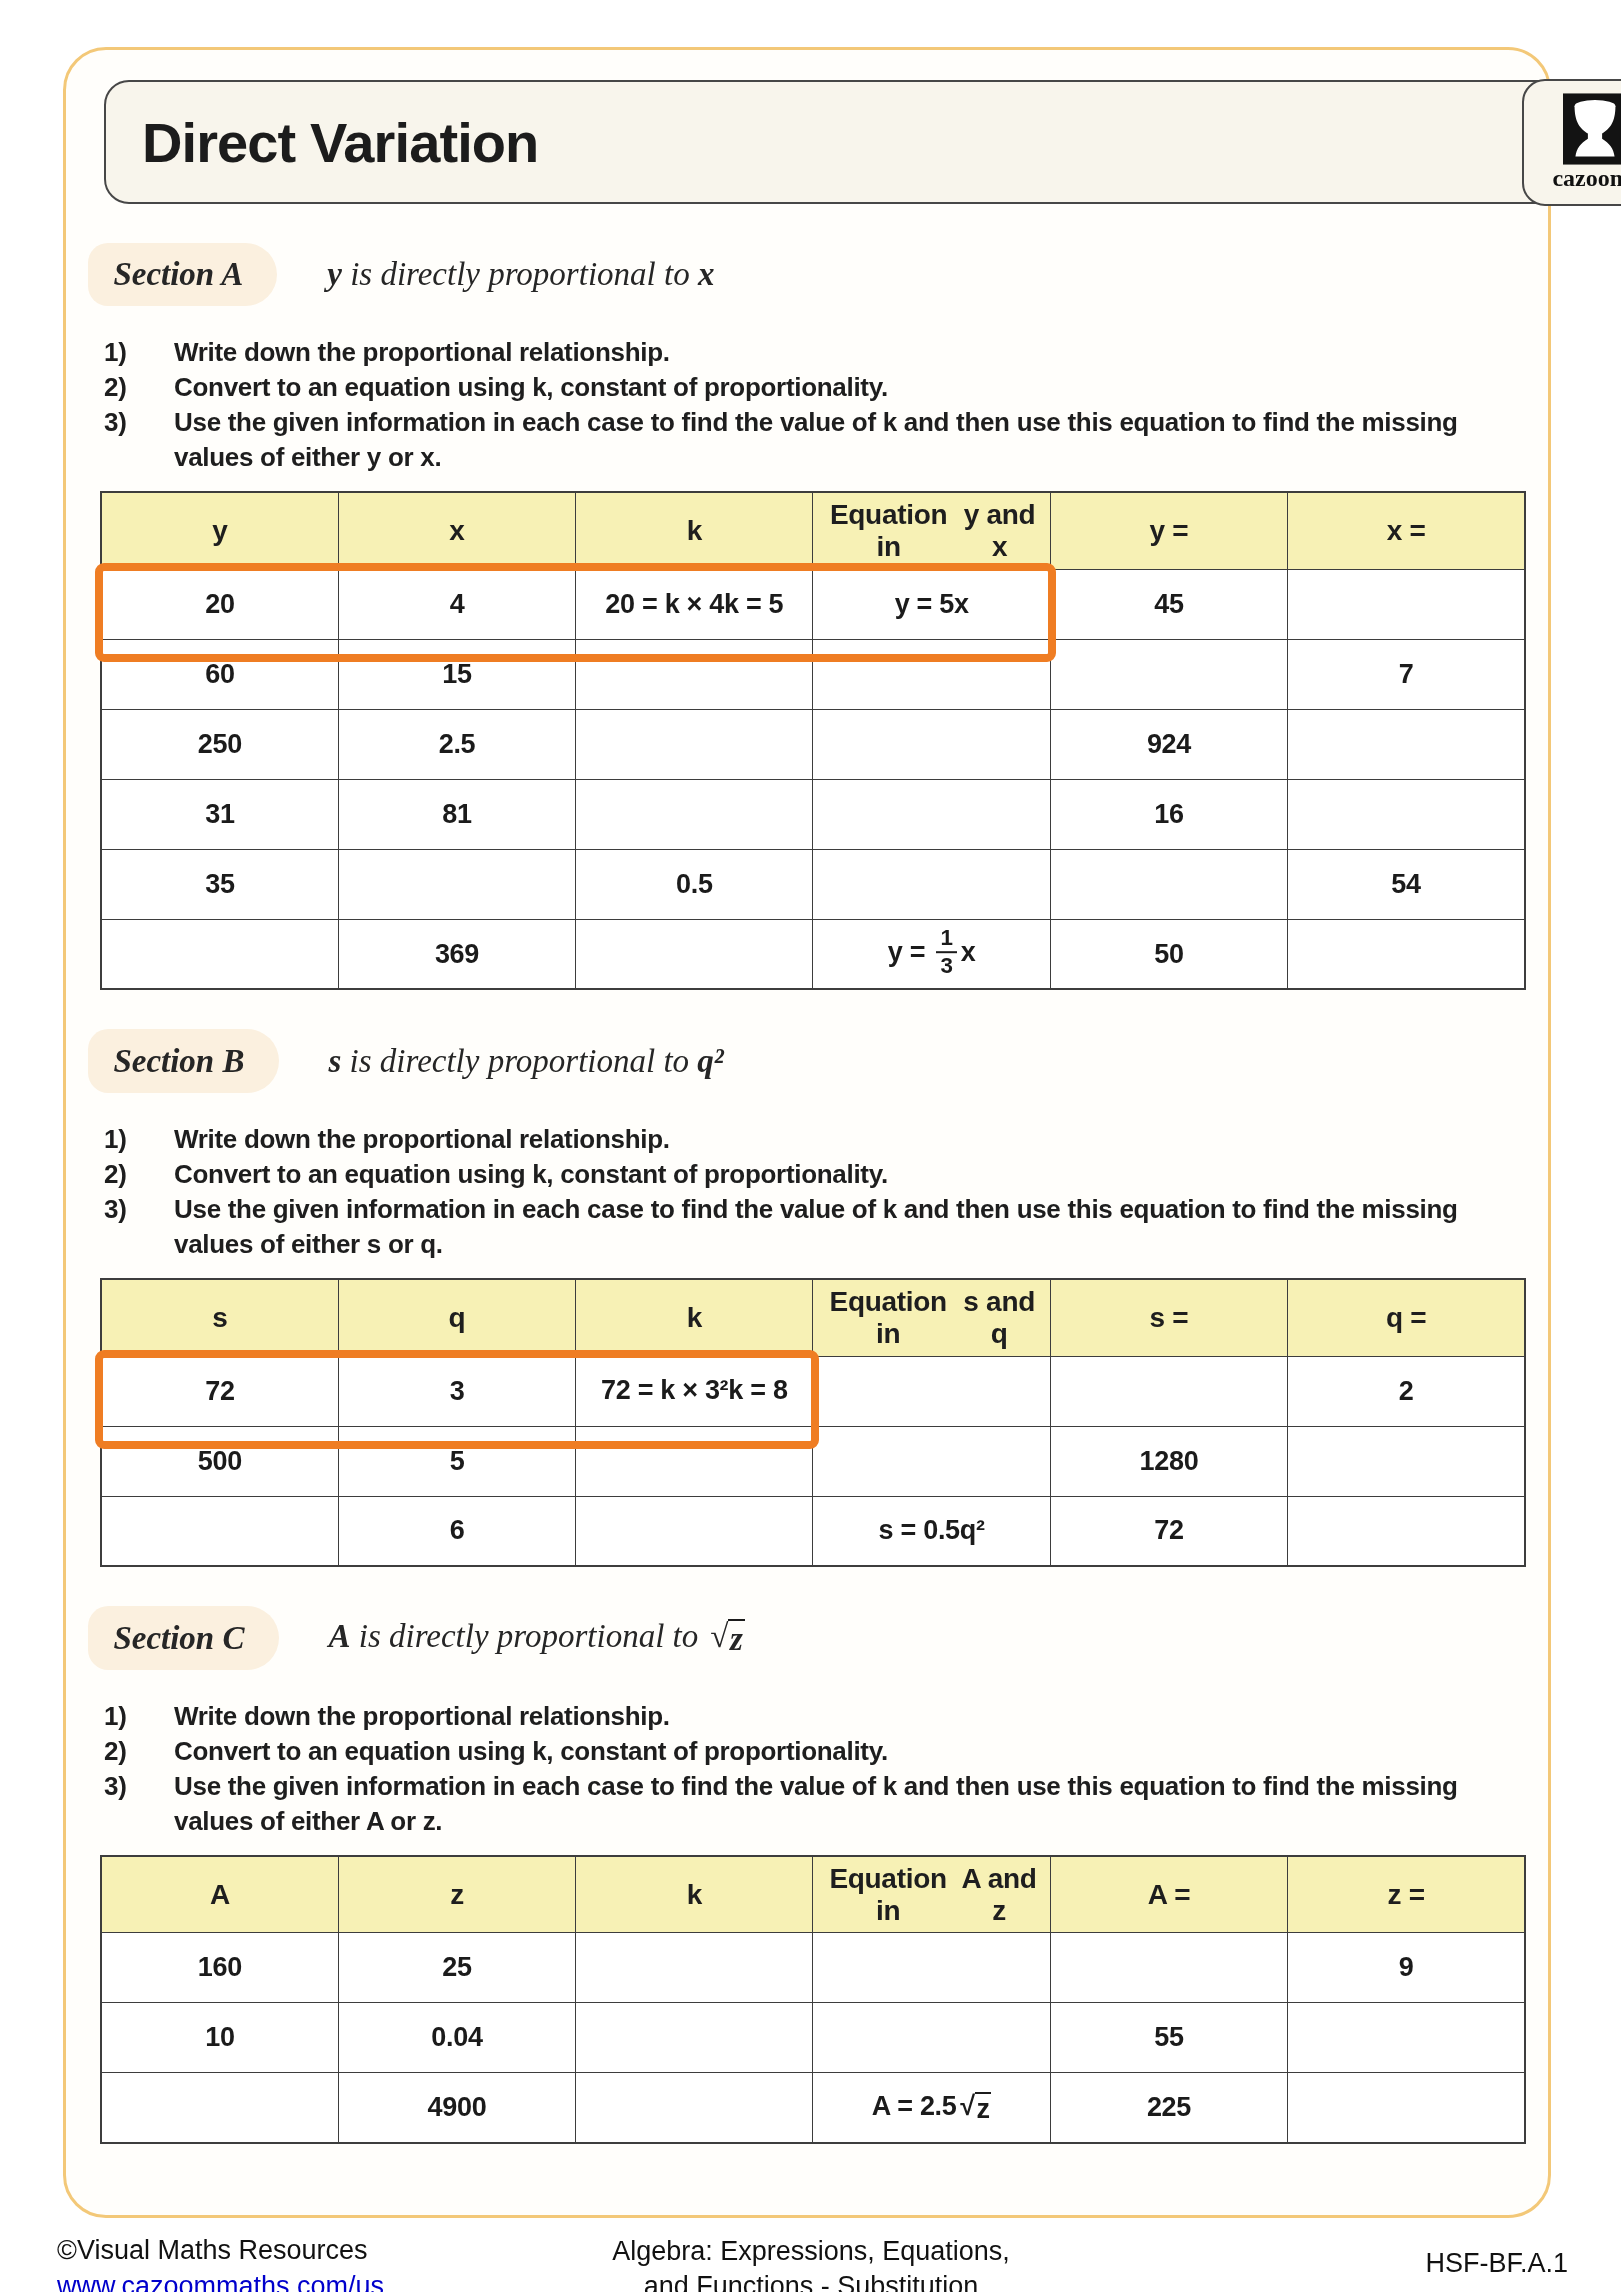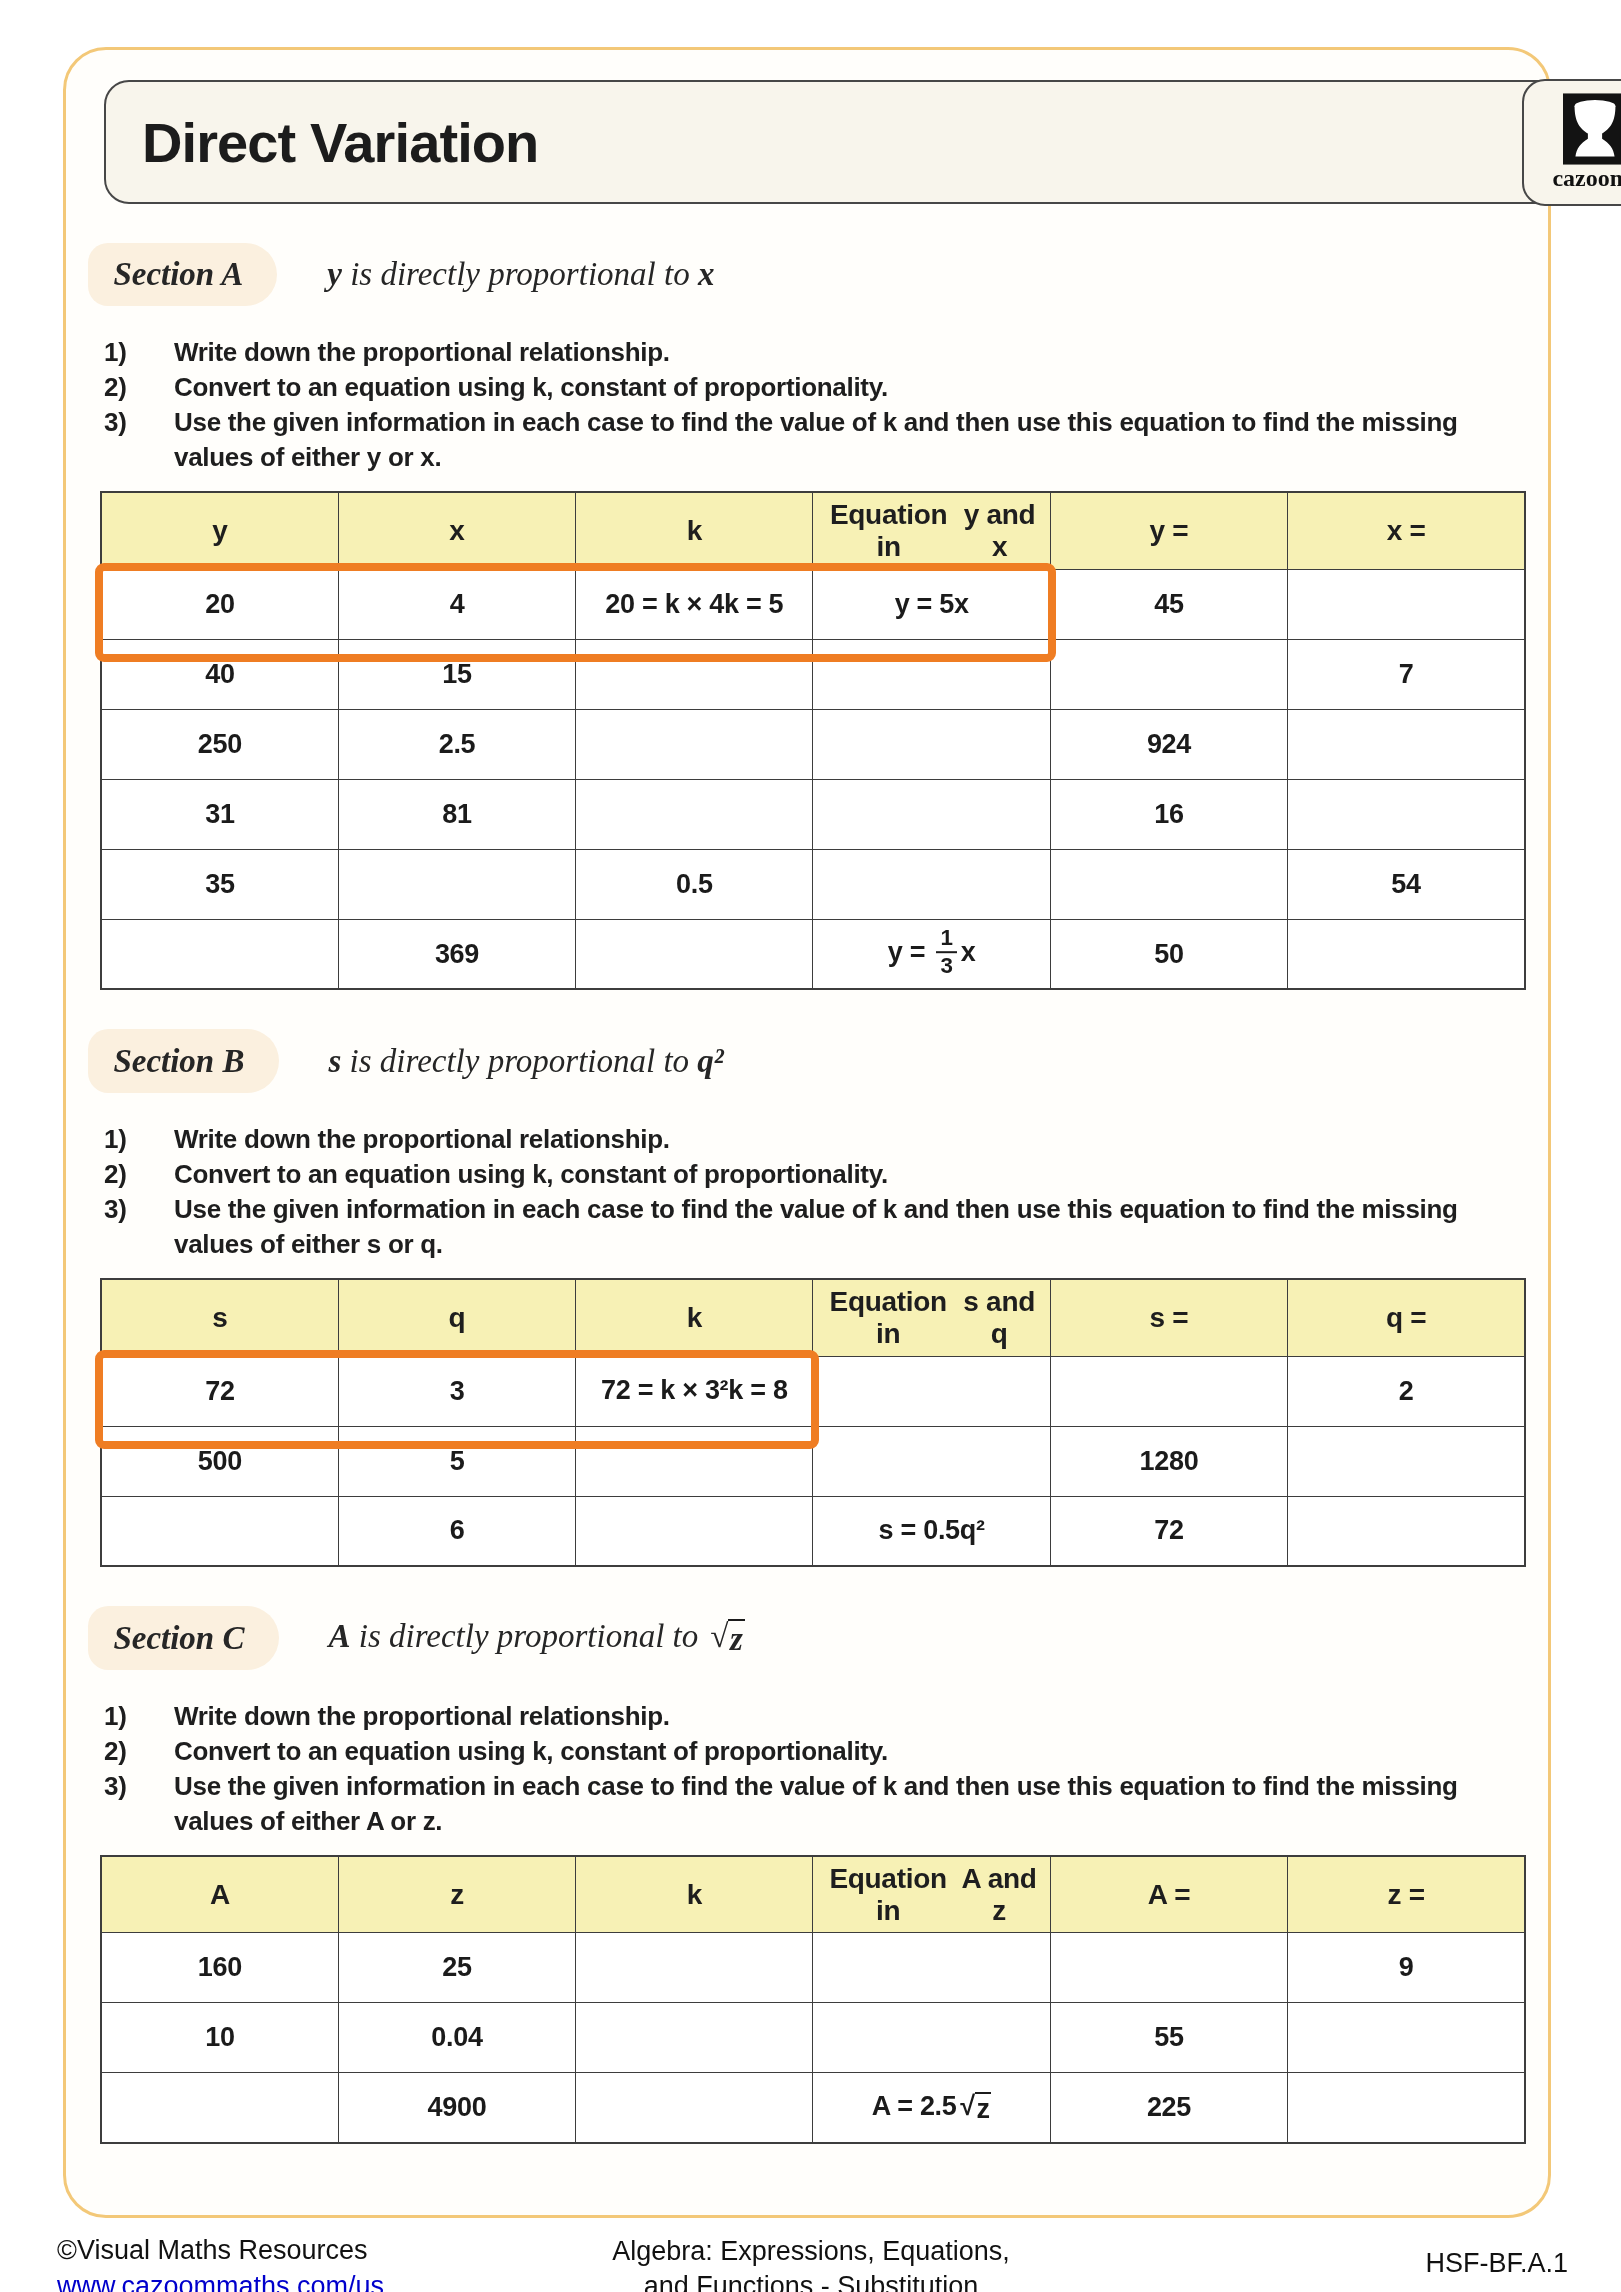--- a/index.html
+++ b/index.html
@@ -126,21 +126,21 @@
                 <td>4</td>
                 <td><span class="stack">
                     <span class="stack-line">20 = k × 4</span>
                     <span class="stack-line">k = 5</span>
                   </span></td>
                 <td>y = 5x</td>
                 <td>45</td>
                 <td></td>
               </tr>
               <tr>
-                <td>40</td>
+                <td>60</td>
                 <td>15</td>
                 <td></td>
                 <td></td>
                 <td></td>
                 <td>7</td>
               </tr>
               <tr>
                 <td>250</td>
                 <td>2.5</td>
                 <td></td>

